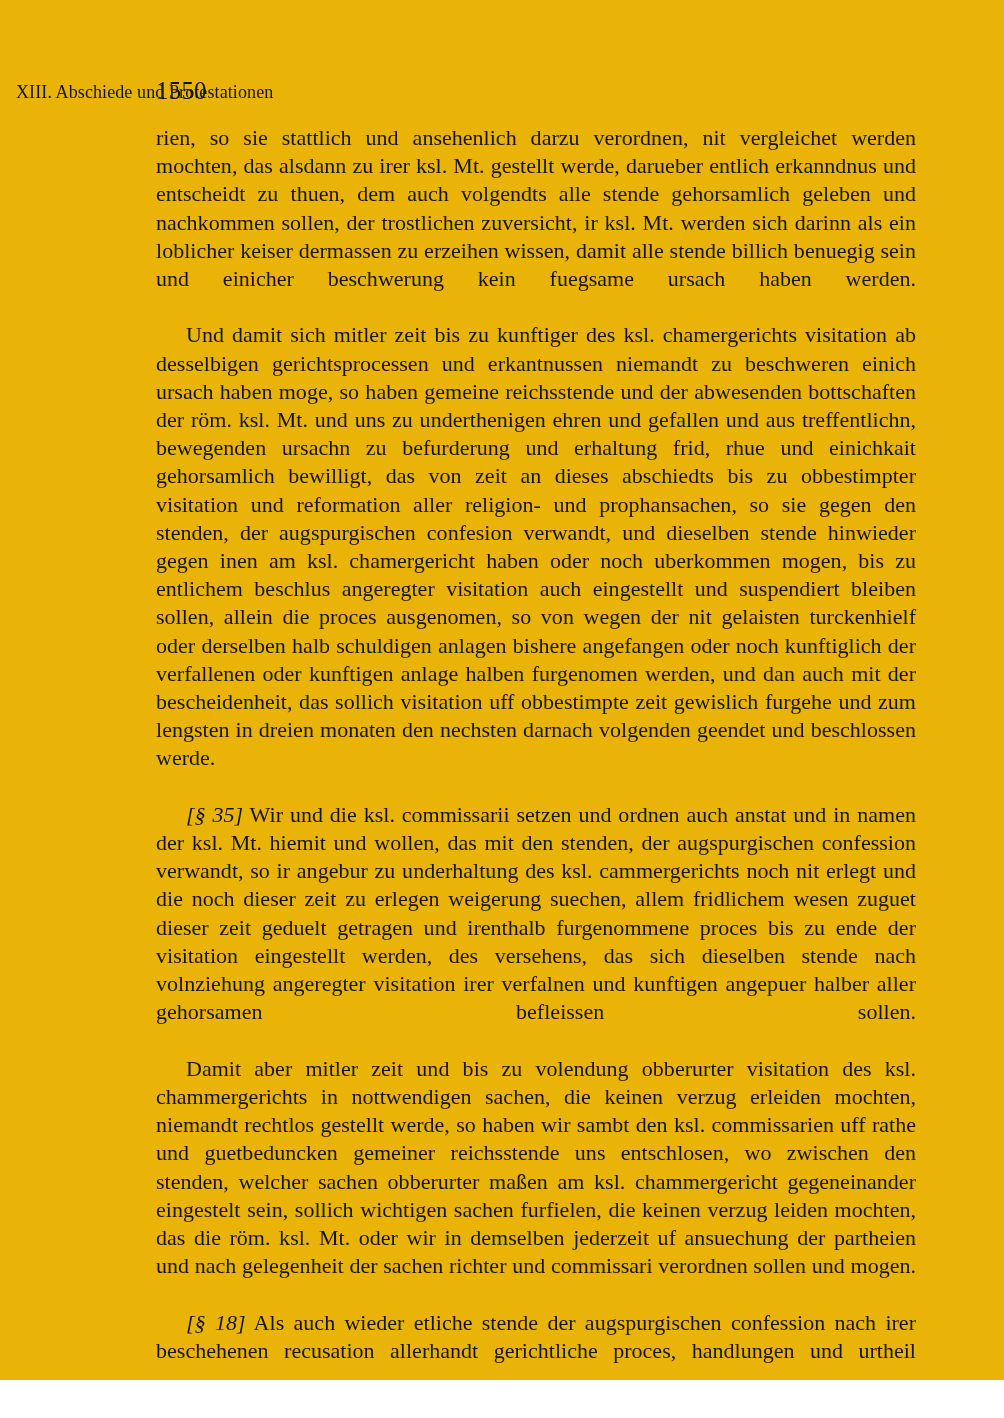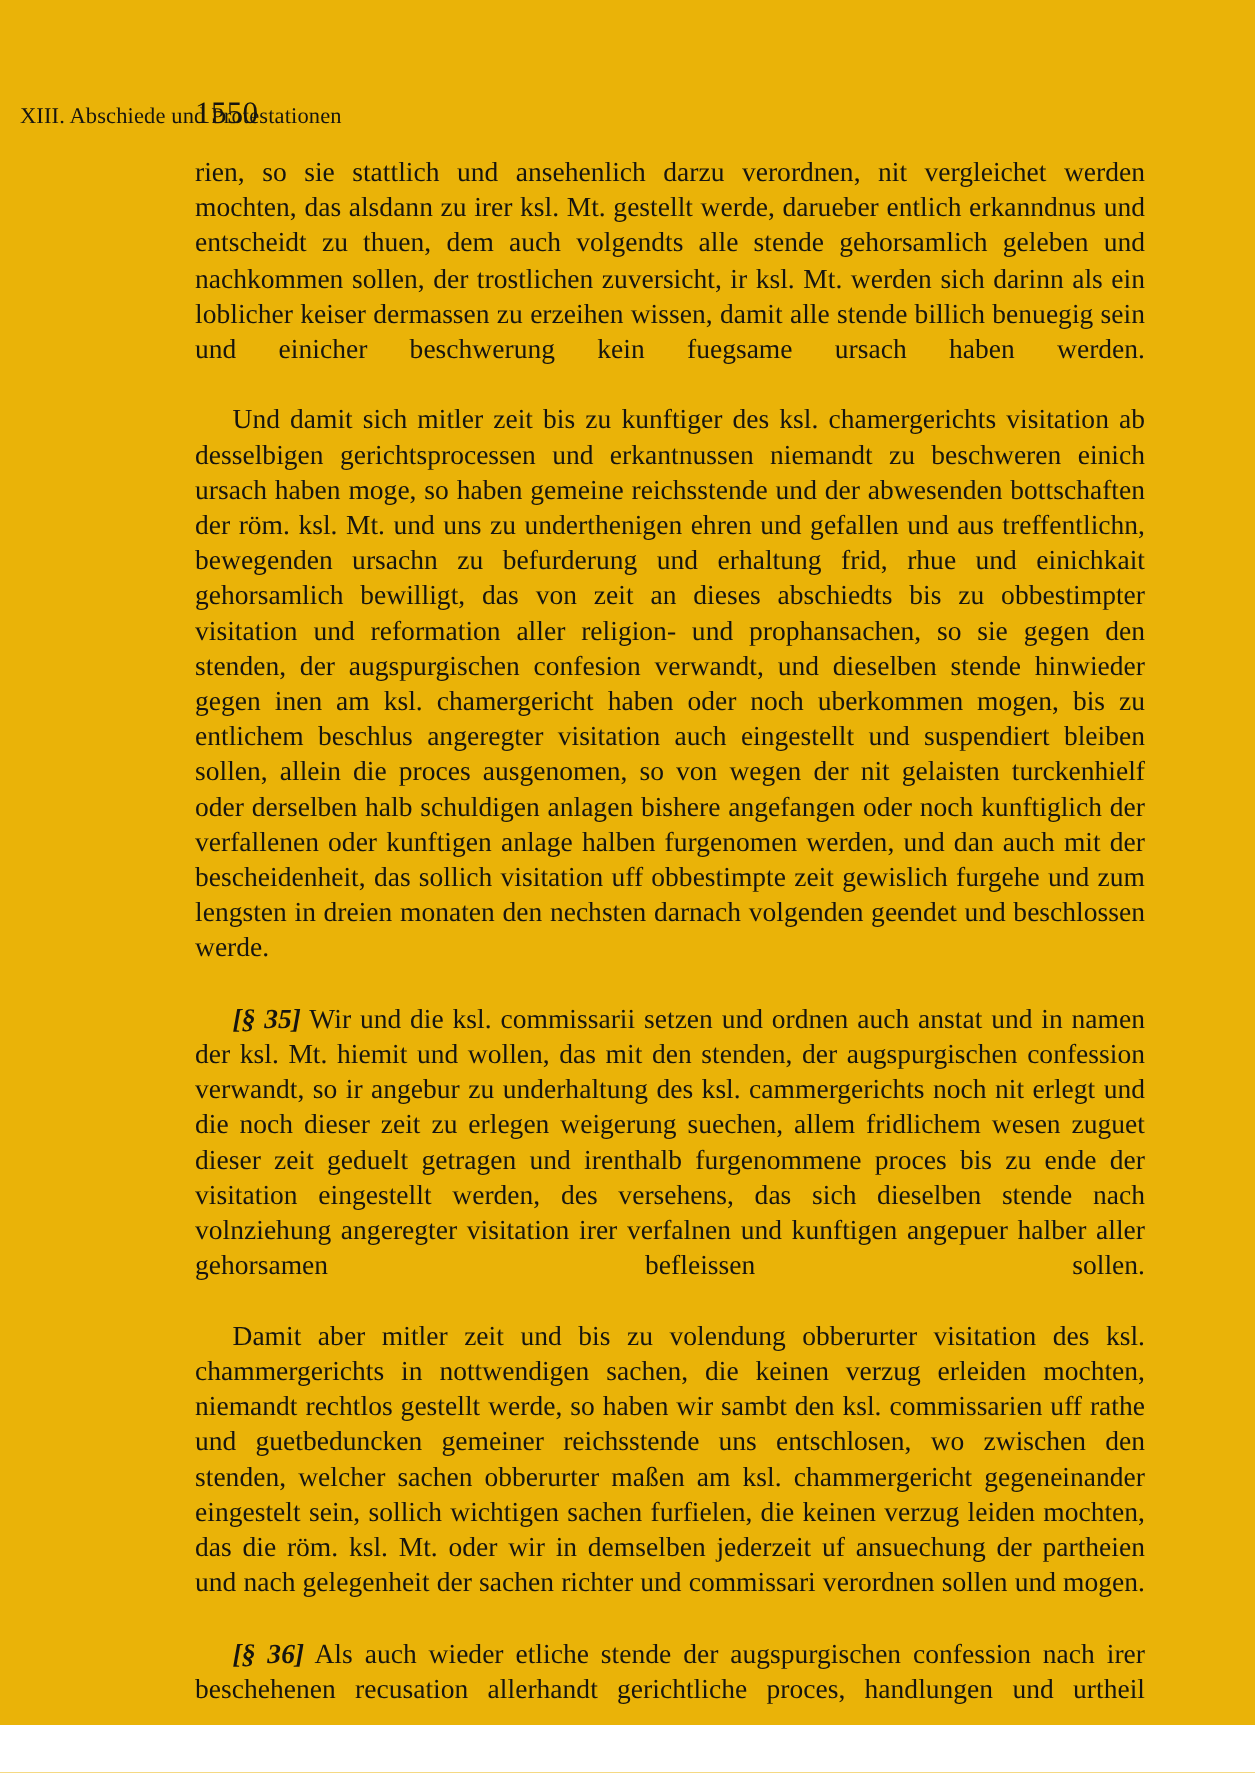--- a/index.html
+++ b/index.html
@@ -82,21 +82,20 @@
 
   
   .para::after {
     content: "";
     display: inline-block;
     width: 100%;
   }
 
   .section-mark {
     font-style: italic;
-    font-weight: bold;
   }
 
   
   .paper-tint {
     position: absolute;
     inset: 0;
     pointer-events: none;
     background: #ffffff;
     opacity: 0;
   }
@@ -123,19 +122,19 @@
 
     <p class="para indent">
       <span class="section-mark">[§ 35]</span><span> Wir und die ksl. commissarii setzen und ordnen auch anstat und in namen der ksl. Mt. hiemit und wollen, das mit den stenden, der augspurgischen confession verwandt, so ir angebur zu underhaltung des ksl. cammergerichts noch nit erlegt und die noch dieser zeit zu erlegen weigerung suechen, allem fridlichem wesen zuguet dieser zeit geduelt getragen und irenthalb furgenommene proces bis zu ende der visitation eingestellt werden, des versehens, das sich dieselben stende nach volnziehung angeregter visitation irer verfalnen und kunftigen angepuer halber aller gehorsamen befleissen sollen.</span>
     </p>
 
     <p class="para indent">
       <span>Damit aber mitler zeit und bis zu volendung obberurter visitation des ksl. chammergerichts in nottwendigen sachen, die keinen verzug erleiden mochten, niemandt rechtlos gestellt werde, so haben wir sambt den ksl. commissarien uff rathe und guetbeduncken gemeiner reichsstende uns entschlosen, wo zwischen den stenden, welcher sachen obberurter maßen am ksl. chammergericht gegeneinander eingestelt sein, sollich wichtigen sachen furfielen, die keinen verzug leiden mochten, das die röm. ksl. Mt. oder wir in demselben jederzeit uf ansuechung der partheien und nach gelegenheit der sachen richter und commissari verordnen sollen und mogen.</span>
     </p>
 
     <p class="para indent">
-      <span class="section-mark">[§ 36]</span><span> Als auch wieder etliche stende der augspurgischen confession nach irer beschehenen recusation allerhandt gerichtliche proces, handlungen und urtheil</span>
+      <span class="section-mark">[§ 18]</span><span> Als auch wieder etliche stende der augspurgischen confession nach irer beschehenen recusation allerhandt gerichtliche proces, handlungen und urtheil</span>
     </p>
 
   </div>
 
   <div class="paper-tint"></div>
 </div>
 
 </body></html>

